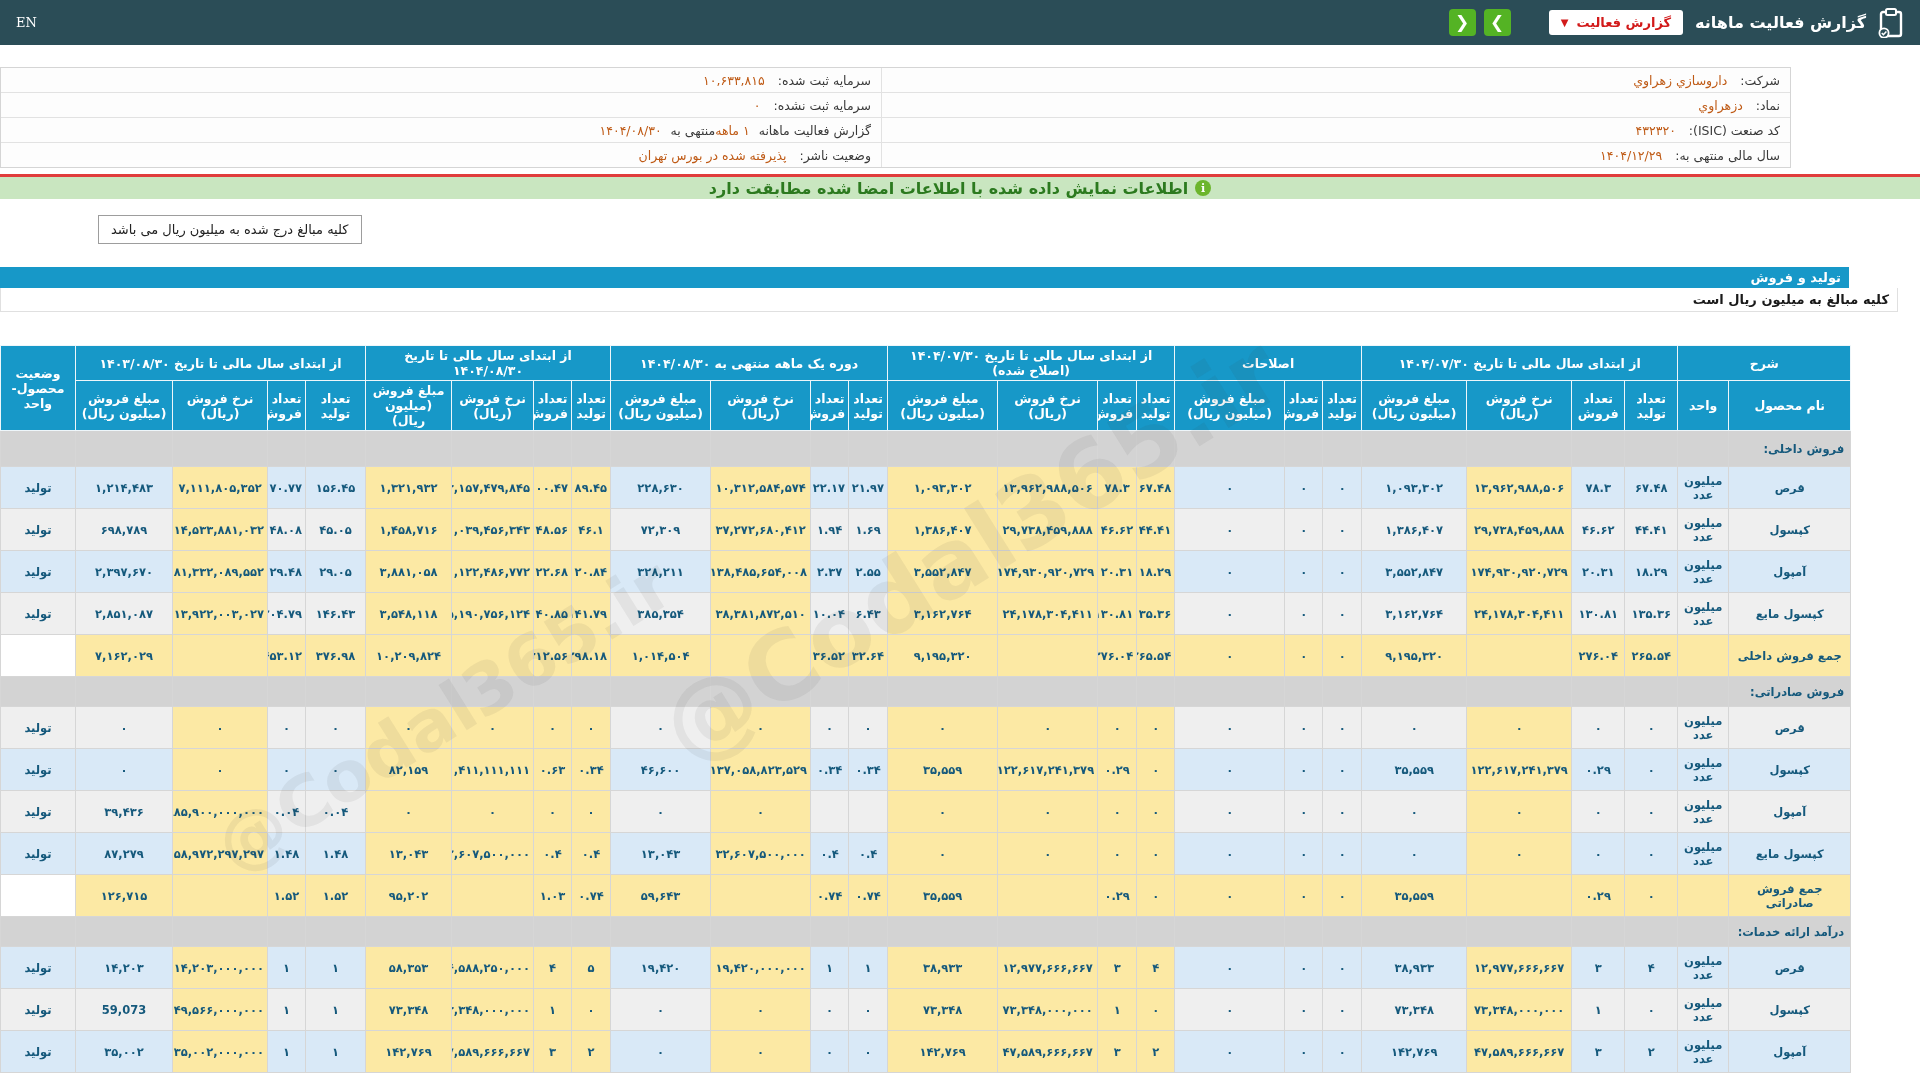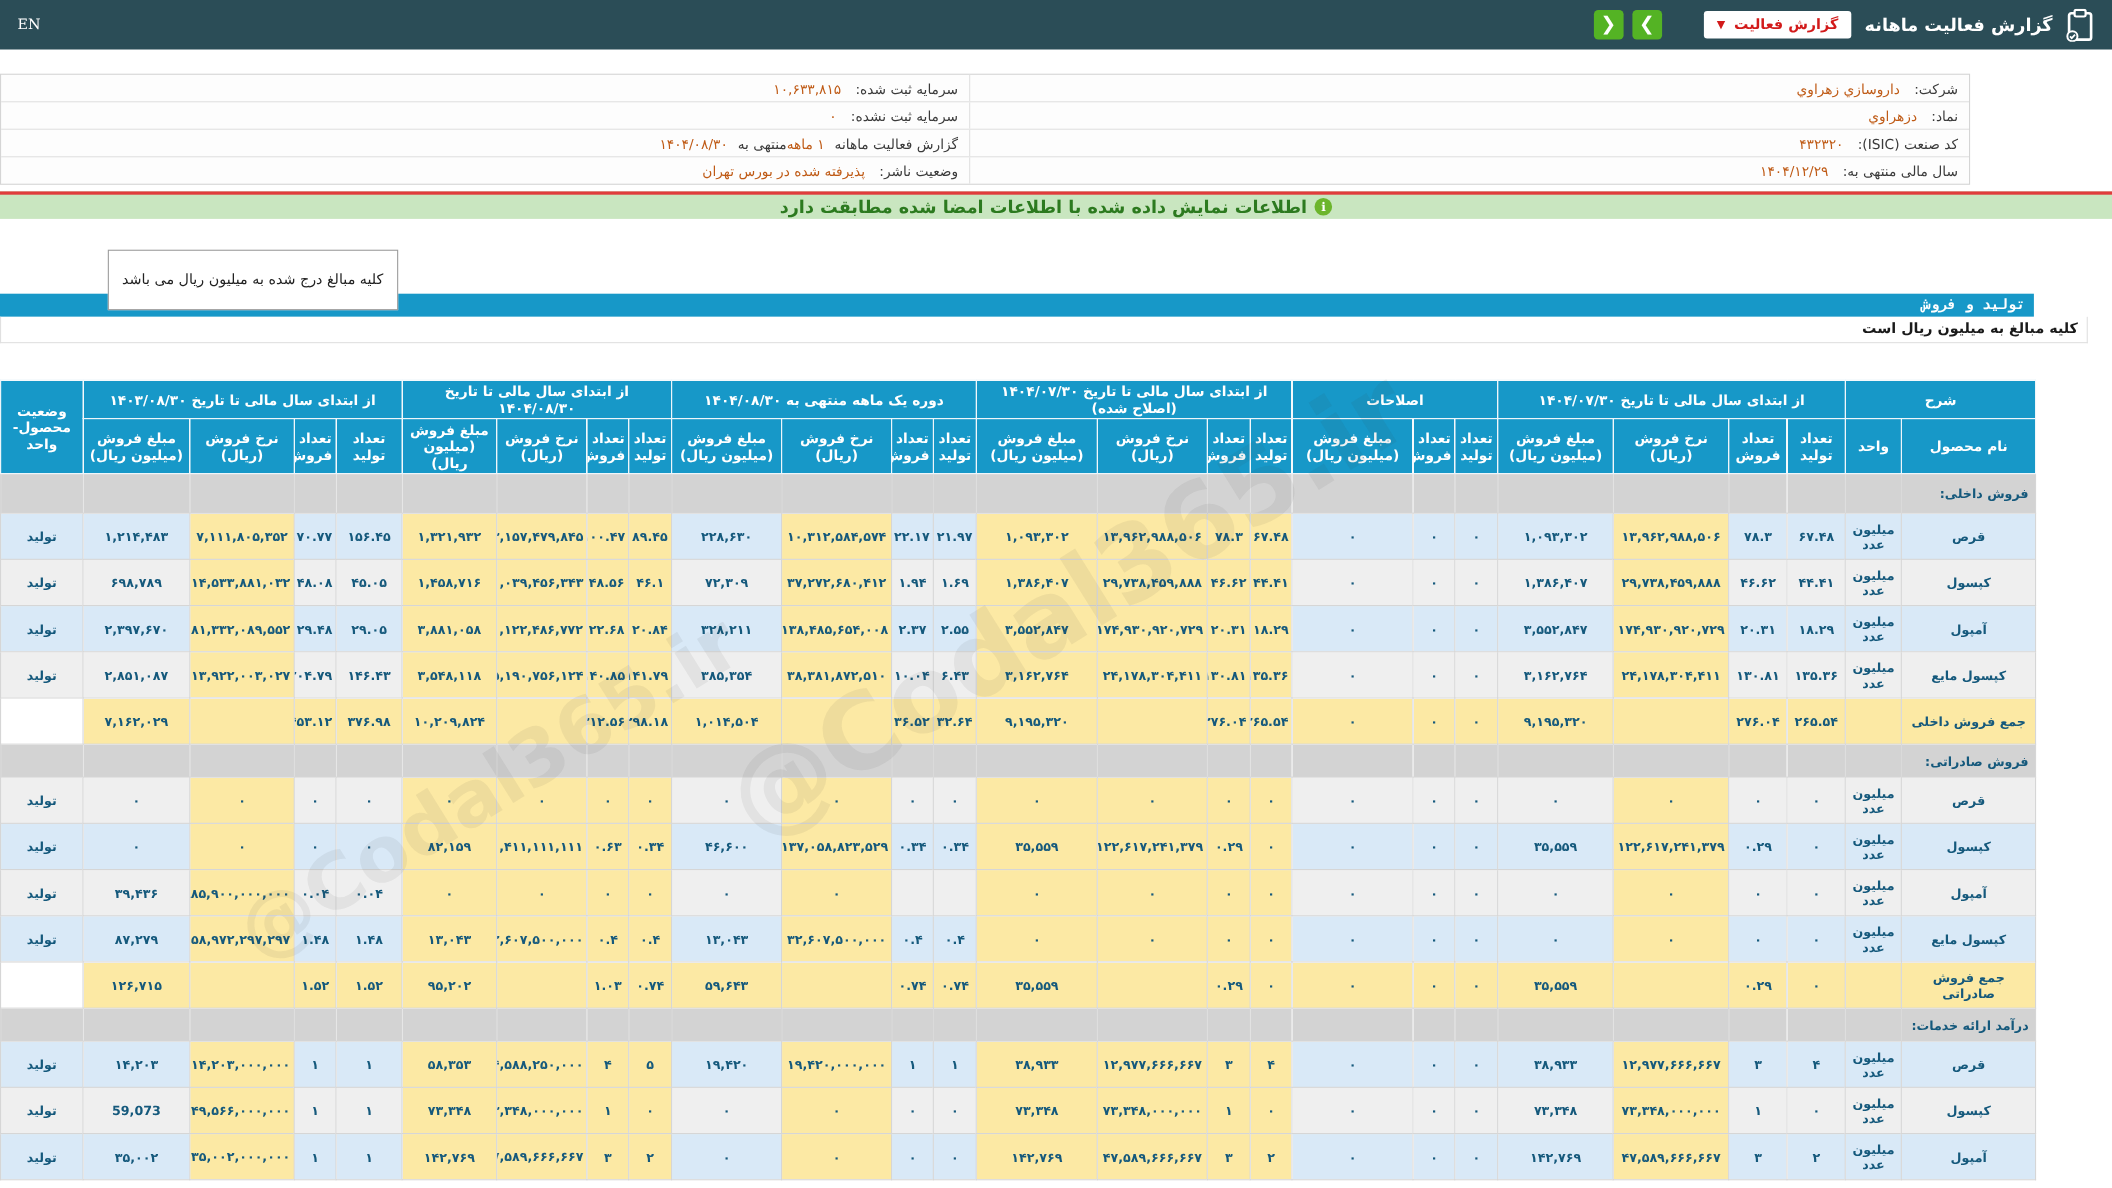--- a/index.html
+++ b/index.html
@@ -32,27 +32,27 @@
   .val { color:#bf5a15; white-space:pre; }
   
   .notice { margin-top:6px; height:25px; background:#c9e6c0; border-top:3px solid #e03c3c;
             display:flex; align-items:center; justify-content:center; direction:rtl; gap:7px; }
   .notice .txt { color:#2c7a1f; font-size:16px; font-weight:bold; }
   .i-ico { width:16px; height:16px; border-radius:50%; background:#6cb52c; color:#fff;
            font-size:11px; font-weight:bold; display:flex; align-items:center;
            justify-content:center; font-family:"DejaVu Serif",serif; }
   
   .mnote { margin:12px 0 0 0; position:relative; }
-  .mnote .box { position:absolute; left:98px; top:16px; border:1px solid #9d9d9d;
-                background:#fff; padding:19px 12px; font-size:13px; color:#222;
+  .mnote .box { position:absolute; left:98px; top:4px; border:1px solid #9d9d9d;
+                background:#fff; padding:6px 12px; font-size:13px; color:#222;
                 direction:rtl; white-space:nowrap; }
   
   .secbar { margin:68px 34px 0 0; width:1849px; background:#1798c8; color:#fff;
             direction:rtl; font-size:13px; font-weight:bold; padding:3px 8px; height:21px;
-            display:flex; align-items:center;font-family:Liberation Mono, monospace; }
+            display:flex; align-items:center; }
   .subnote { margin:0 34px 0 0; width:1898px; border:1px solid #e0e0e0; border-top:none;
              direction:rtl; font-size:13px; font-weight:bold; color:#1a1a1a;
              padding:4px 8px; background:#fff; }
   
   .twrap { position:relative; margin:33px 35px 0 0; }
   table.rep { border-collapse:collapse; table-layout:fixed; width:1850px; direction:rtl; }
   table.rep th, table.rep td { border:1px solid #d6d6d6; text-align:center;
         vertical-align:middle; overflow:hidden; }
   table.rep thead th { background:#1798c8; color:#fff; font-size:12.5px; font-weight:bold;
         border:1px solid #eef6fa; padding:2px 3px; }

